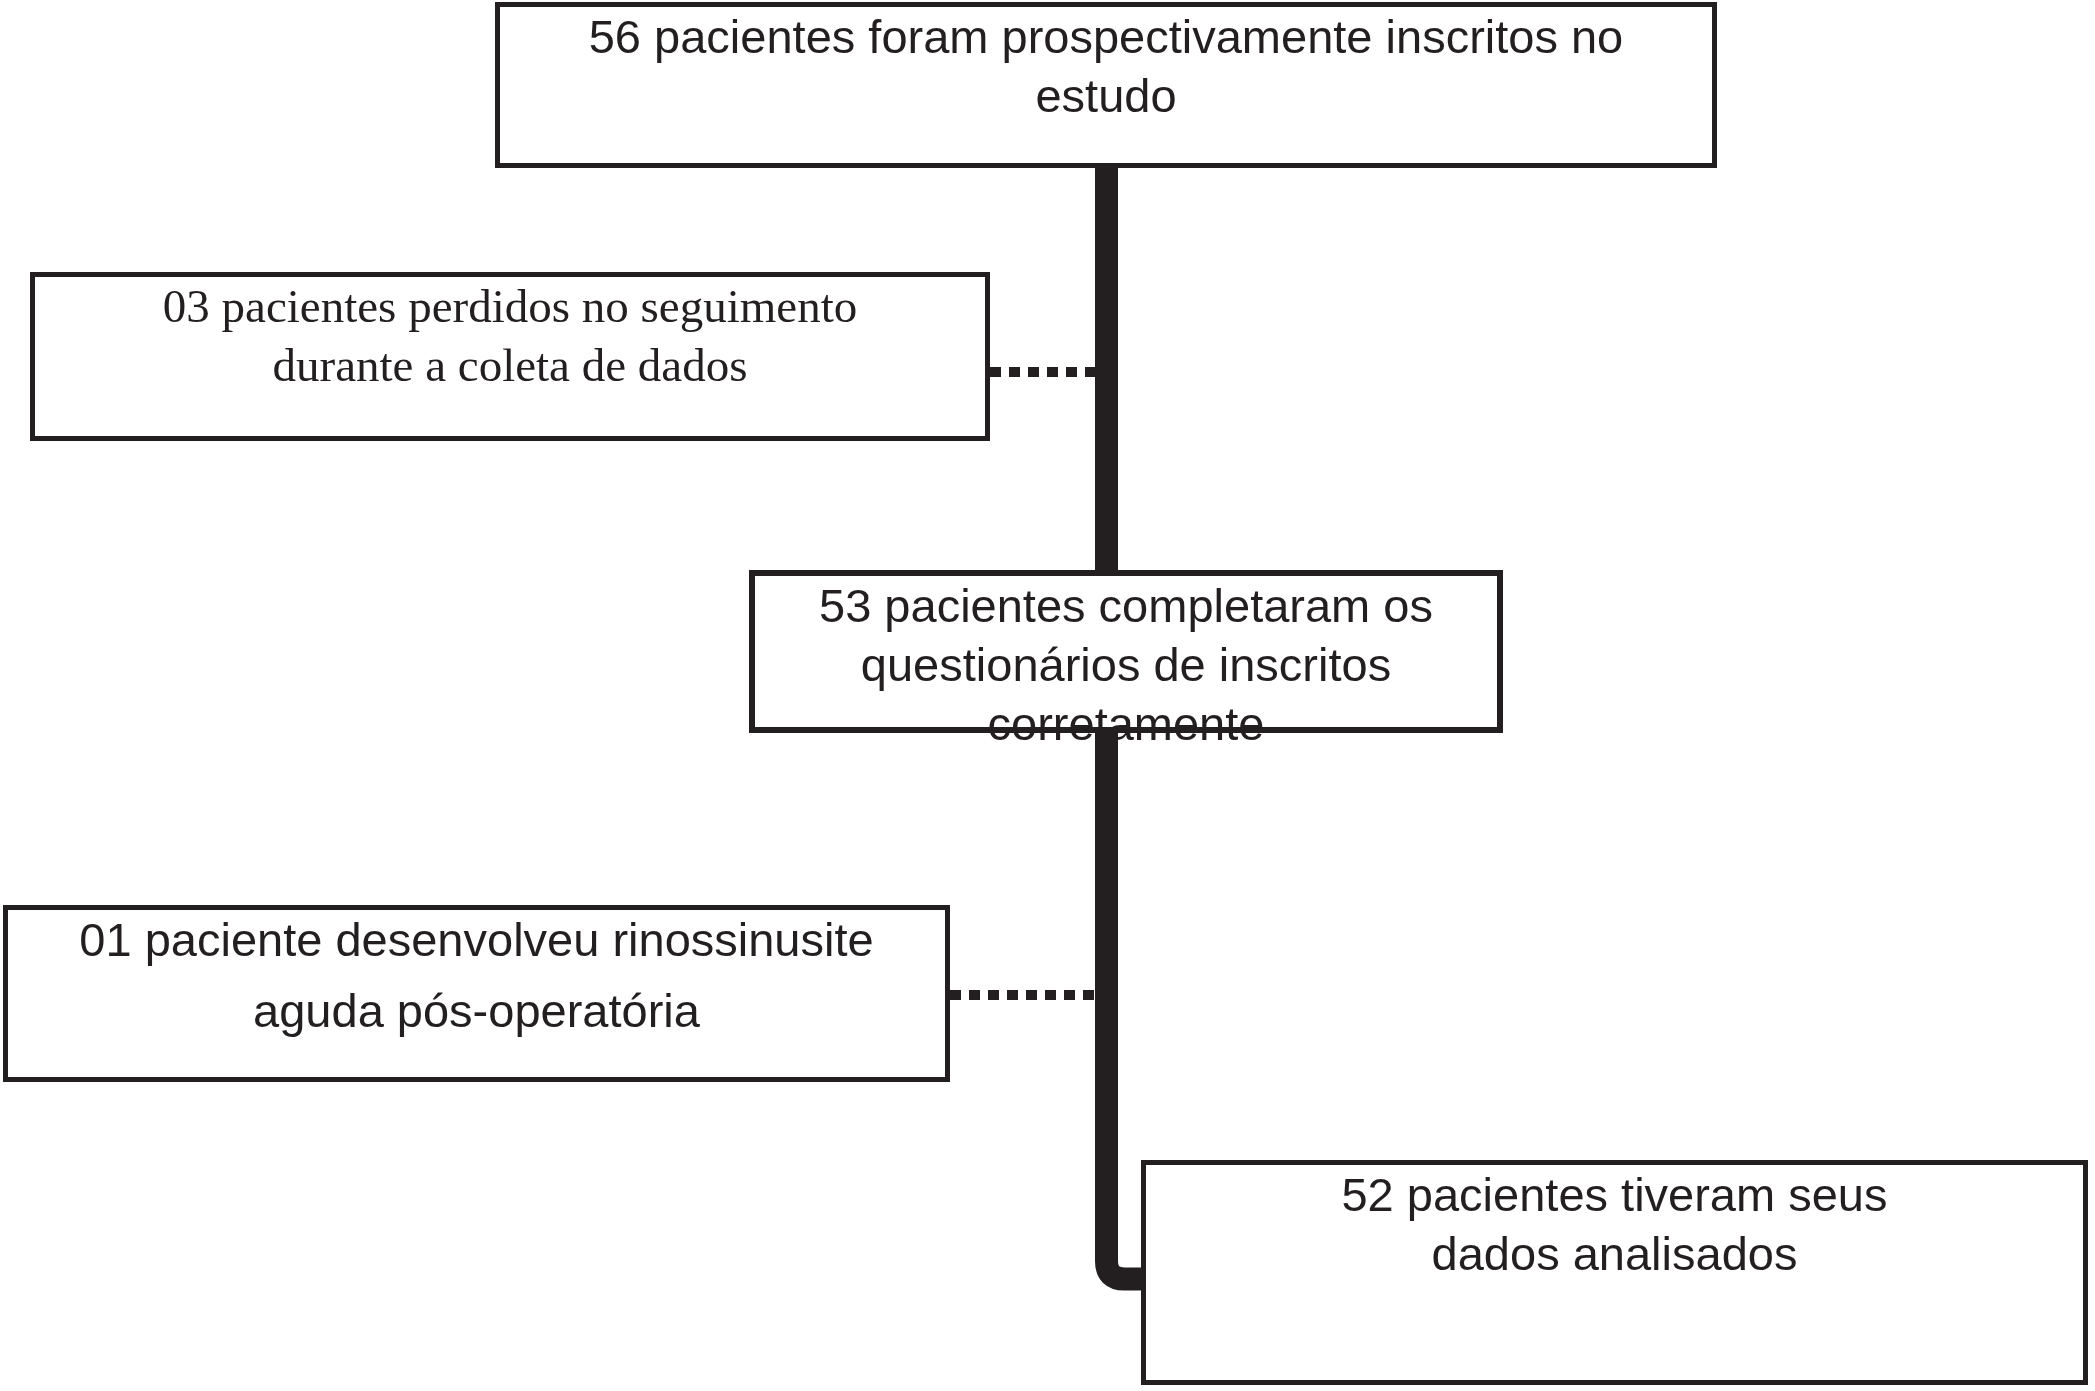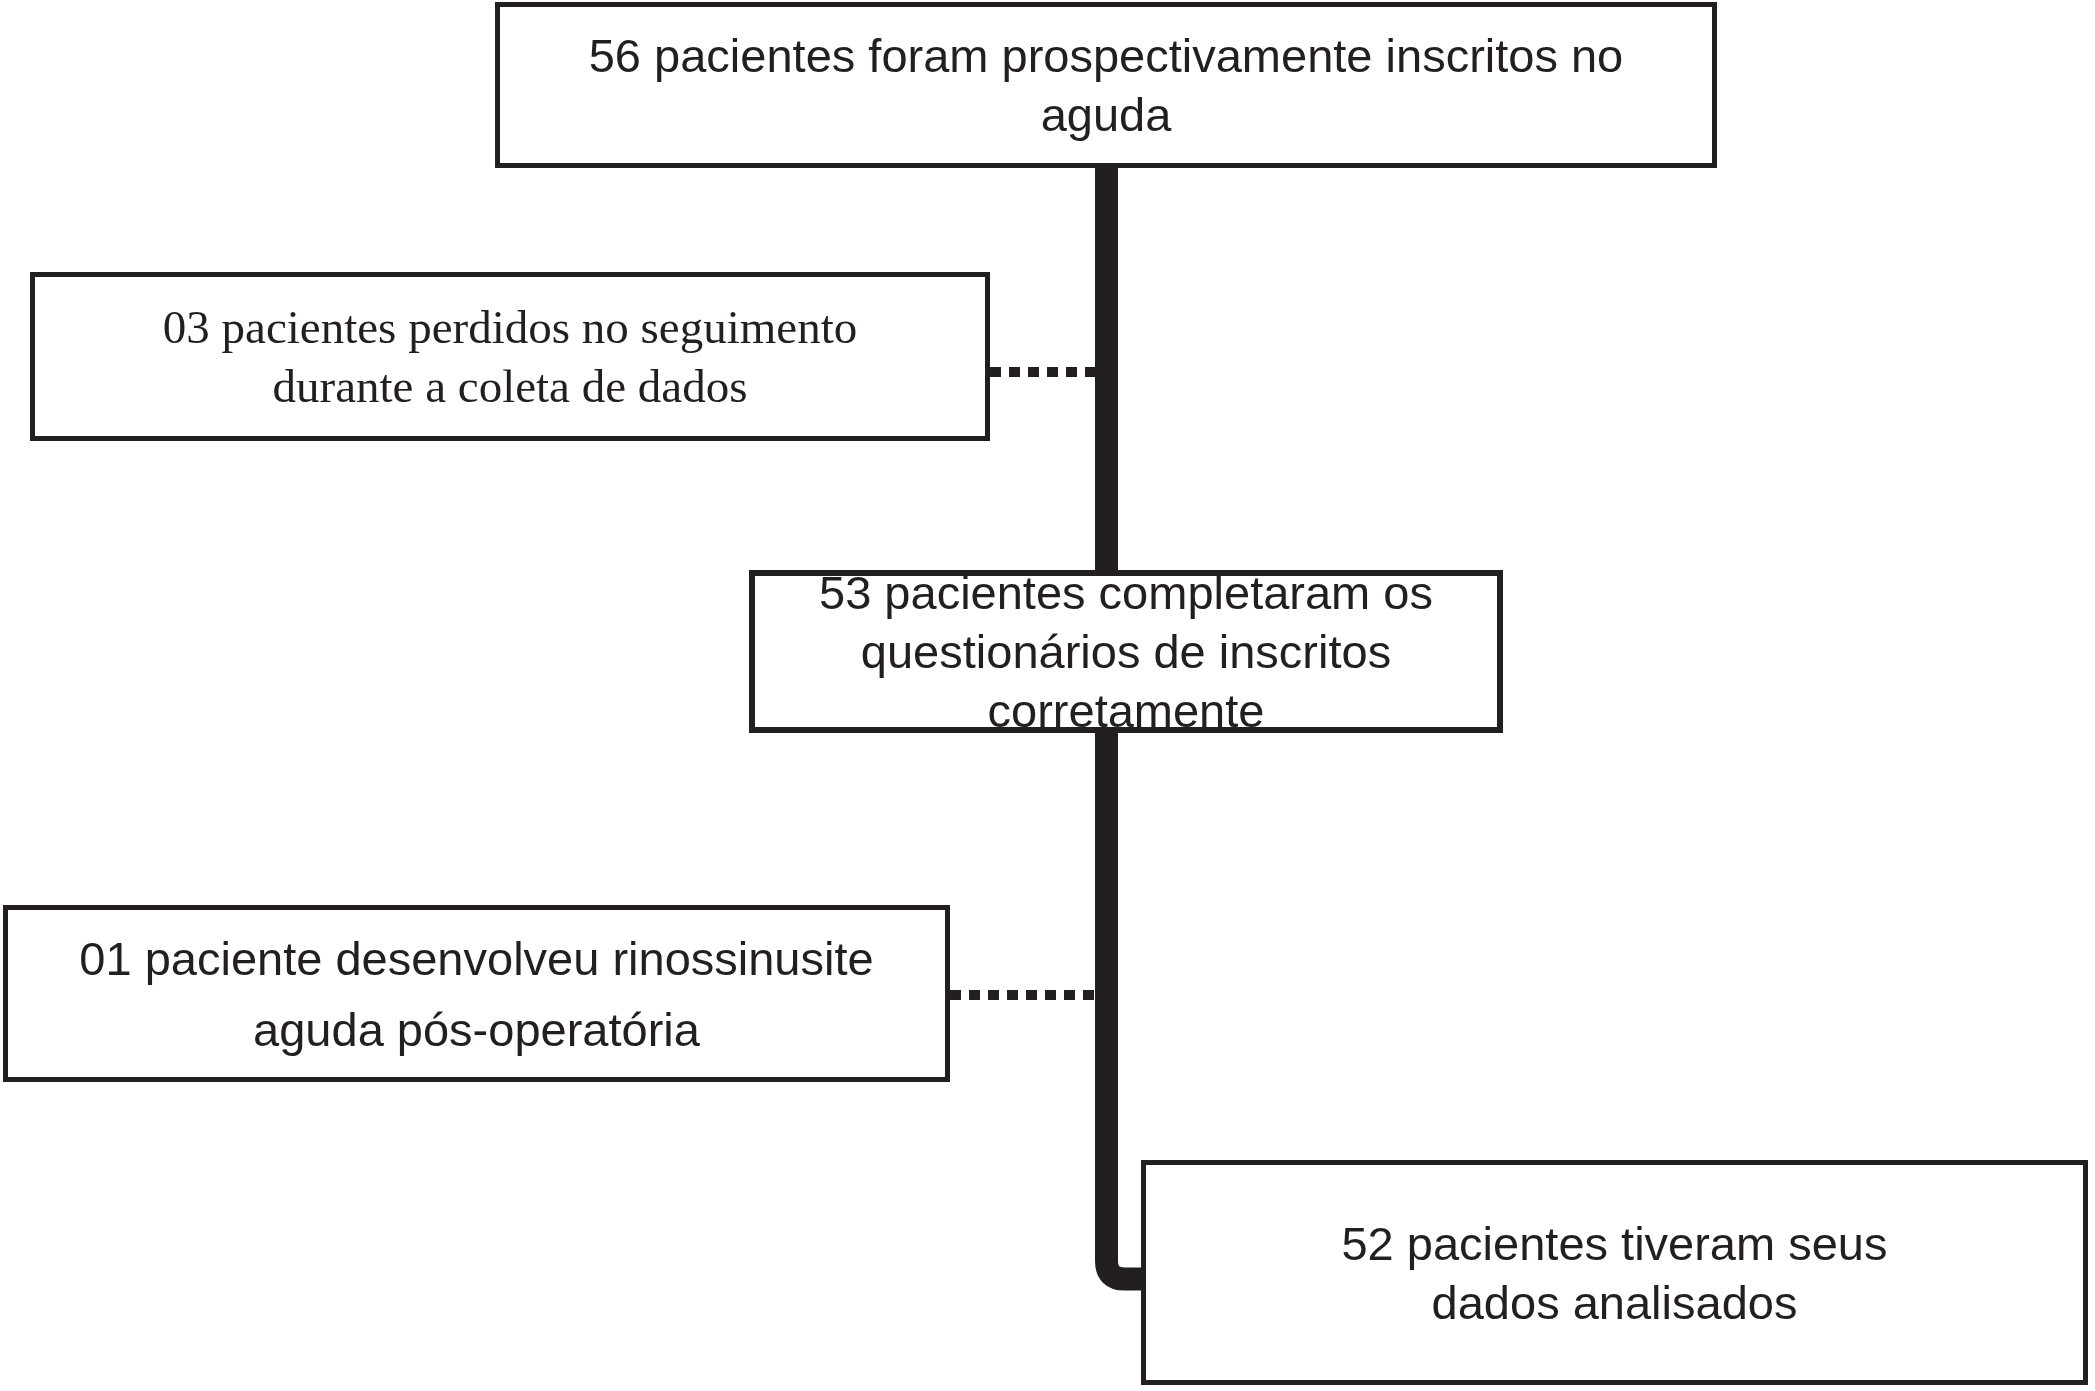--- a/index.html
+++ b/index.html
@@ -24,21 +24,21 @@
     height: 1391px;
     z-index: 1;
   }
   .node {
     position: absolute;
     box-sizing: border-box;
     background: #ffffff;
     border: 5px solid #231f20;
     display: flex;
     flex-direction: column;
-    justify-content: center;
+    justify-content: flex-start;
     align-items: center;
     text-align: center;
     font-size: 47px;
     line-height: 59px;
     z-index: 2;
   }
   .node .line { white-space: nowrap; }
 
   .node-enrolled   { left: 495px;  top: 2px;    width: 1222px; height: 166px; }
   .node-lost       { left: 30px;   top: 272px;  width: 960px;  height: 169px; font-family: Liberation Serif, serif; }
@@ -64,21 +64,21 @@
 
   <svg class="connector-svg" viewBox="0 0 2095 1391" xmlns="http://www.w3.org/2000/svg" aria-hidden="true">
     <path d="M 1106.5 165 L 1106.5 1261 Q 1106.5 1279 1124.5 1279 L 1146 1279" fill="none" stroke="#231f20" stroke-width="23"></path>
   </svg>
 
   <div class="dotted-connector dotted-1"></div>
   <div class="dotted-connector dotted-2"></div>
 
   <div class="node node-enrolled">
     <div class="line">56 pacientes foram prospectivamente inscritos no</div>
-    <div class="line">aguda</div>
+    <div class="line">estudo</div>
   </div>
 
   <div class="node node-lost">
     <div class="line">03 pacientes perdidos no seguimento</div>
     <div class="line">durante a coleta de dados</div>
   </div>
 
   <div class="node node-completed">
     <div class="line">53 pacientes completaram os</div>
     <div class="line">questionários de inscritos</div>

